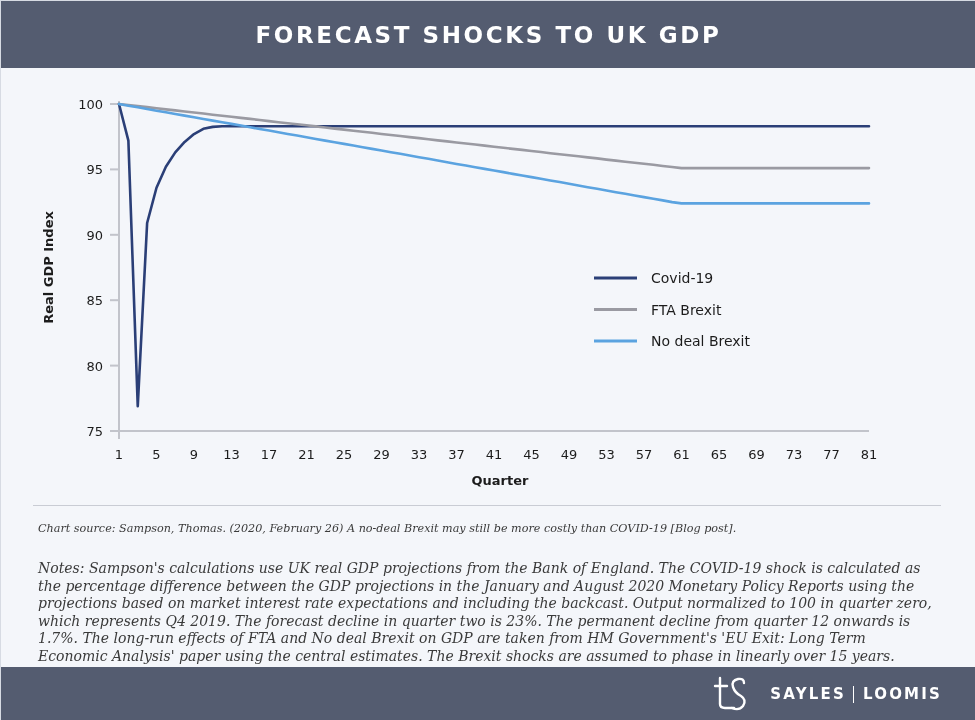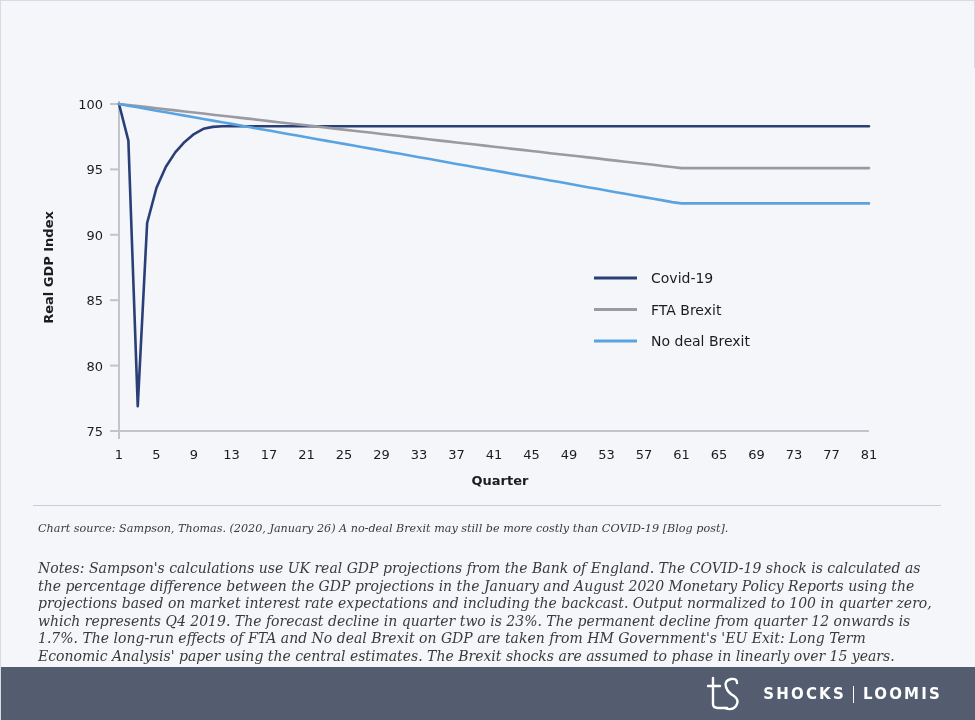--- a/index.html
+++ b/index.html
@@ -173,20 +173,23 @@
     height: 17px;
     background: #ffffff;
     margin: 0 9px 0 7px;
   }
 </style>
 </head>
 <body>
 
 <div class="page">
 
+  <div class="header-bar">
+    <div class="header-title">FORECAST SHOCKS TO UK GDP</div>
+  </div>
 
   <div class="chart-region">
     <svg class="chart-svg" id="chart-svg" width="975" height="437">
       <g id="y-ticks">
           <line x1="109" y1="363" x2="118" y2="363" class="tick-line"></line>
           <text x="102" y="368" text-anchor="end" class="tick-label">75</text>
           <line x1="109" y1="297.6" x2="118" y2="297.6" class="tick-line"></line>
           <text x="102" y="302.6" text-anchor="end" class="tick-label">80</text>
           <line x1="109" y1="232.2" x2="118" y2="232.2" class="tick-line"></line>
           <text x="102" y="237.2" text-anchor="end" class="tick-label">85</text>
@@ -237,35 +240,35 @@
           <text x="650" y="246.5" class="legend-label">FTA Brexit</text>
           <line x1="593" y1="273" x2="636" y2="273" stroke="#5ba3e0" class="legend-swatch"></line>
           <text x="650" y="278" class="legend-label">No deal Brexit</text>
         </g>
     </svg>
   </div>
 
   <div class="notes-region">
     <div class="notes-divider"></div>
     <div class="source-block">
-      <div class="note-line">Chart source: Sampson, Thomas. (2020, January 26) A no-deal Brexit may still be more costly than COVID-19 [Blog post].</div>
+      <div class="note-line">Chart source: Sampson, Thomas. (2020, February 26) A no-deal Brexit may still be more costly than COVID-19 [Blog post].</div>
     </div>
     <div class="notes-block">
       <div class="notes-para">Notes: Sampson's calculations use UK real GDP projections from the Bank of England. The COVID-19 shock is calculated as the percentage difference between the GDP projections in the January and August 2020 Monetary Policy Reports using the projections based on market interest rate expectations and including the backcast. Output normalized to 100 in quarter zero, which represents Q4 2019. The forecast decline in quarter two is 23%. The permanent decline from quarter 12 onwards is 1.7%. The long-run effects of FTA and No deal Brexit on GDP are taken from HM Government's 'EU Exit: Long Term Economic Analysis' paper using the central estimates. The Brexit shocks are assumed to phase in linearly over 15 years. FTA=Free Trade Agreement.</div>
     </div>
   </div>
 
   <div class="footer-bar">
     <div class="brand">
       <svg class="brand-mark" width="42" height="40" viewBox="0 0 42 40">
         <path d="M8 4 L8 30 Q8 34 13 34 L22 34" stroke="#ffffff" stroke-width="2.4" fill="none" stroke-linecap="round"></path>
         <path d="M3 12 L15 12" stroke="#ffffff" stroke-width="2.4" fill="none" stroke-linecap="round"></path>
         <path d="M32 9 Q32 4 26 5 Q19 6.5 21 13 Q23 19 29 22 Q35 26 31 32 Q27 37 20 34" stroke="#ffffff" stroke-width="2.4" fill="none" stroke-linecap="round"></path>
       </svg>
       <div class="brand-text">
-        <span>SHOCKS</span>
+        <span>SAYLES</span>
         <span class="brand-sep"></span>
         <span>LOOMIS</span>
       </div>
     </div>
   </div>
 
 </div>
 
 </body></html>

